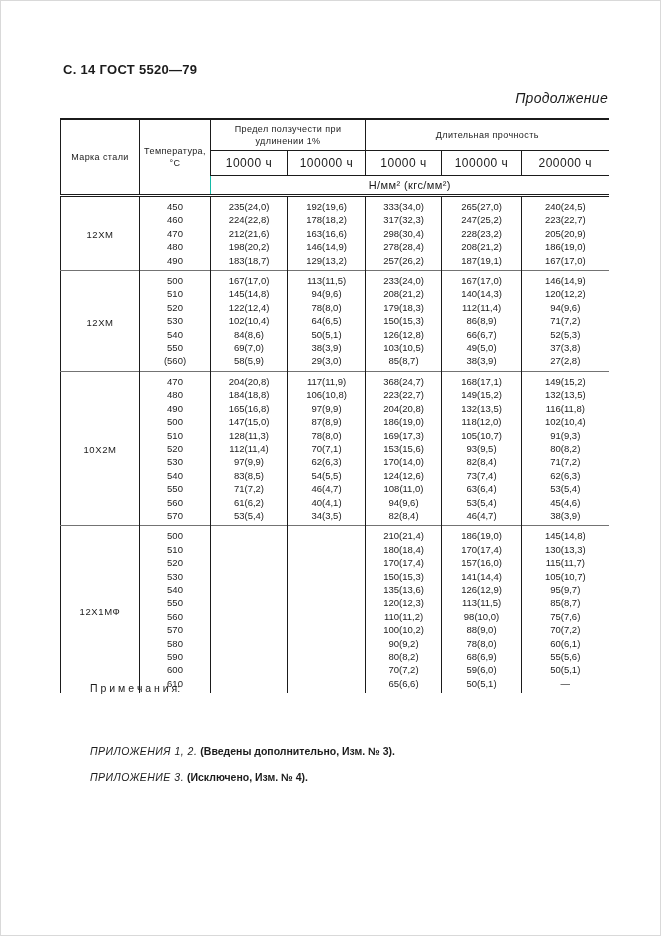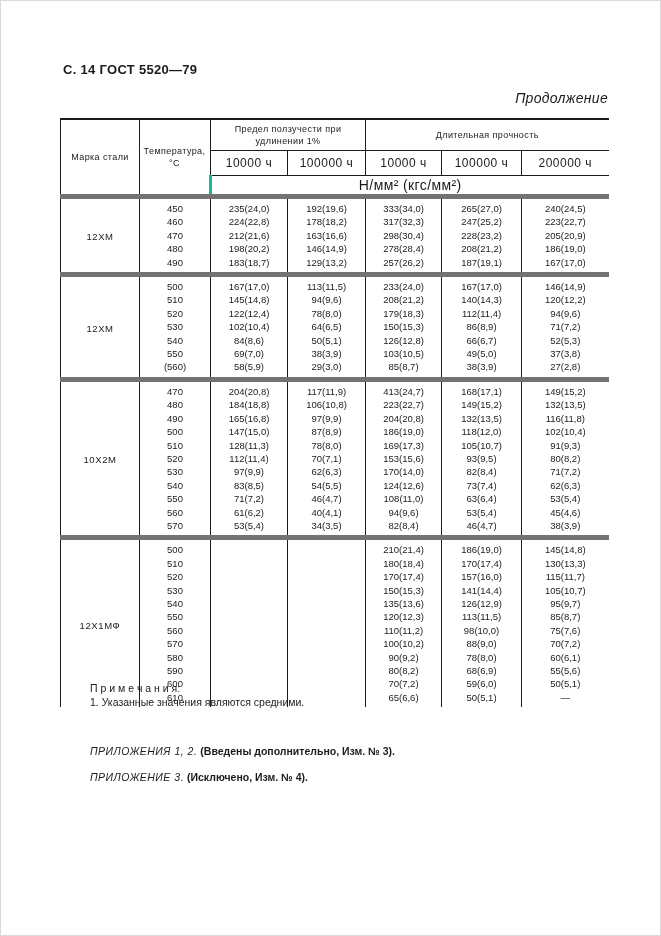--- a/index.html
+++ b/index.html
@@ -32,26 +32,26 @@
     margin:0;padding:0;
     font-weight:normal;
     text-align:center;
     vertical-align:middle;
   }
   
   th.hd-span{ border-bottom:3px double #1b1b1b; font-size:9px; letter-spacing:.4px; line-height:12px;}
   th.hd-temp{ border-left:1px solid #1b1b1b; }
   th.hd-grp{ border-left:1px solid #1b1b1b; border-bottom:1px solid #1b1b1b; font-size:9px; letter-spacing:.4px; line-height:12px; height:30px;}
   th.hd-sub{ border-left:1px solid #1b1b1b; border-bottom:1px solid #1b1b1b; font-size:12px; letter-spacing:.5px; height:24px;}
-  th.hd-units{ border-left:3px solid #14b8a6; border-bottom:3px double #1b1b1b; font-size:14px; letter-spacing:.4px; height:18px;}
+  th.hd-units{ border-left:1px solid #14b8a6; border-bottom:3px double #1b1b1b; font-size:11px; letter-spacing:.4px; height:18px;}
   
   table.gost tbody td{ font-size:9.5px; line-height:13.4px; }
   td.temp, td.val{ border-left:1px solid #1b1b1b; }
   td.grade{ font-size:9.5px; letter-spacing:.6px; }
-  tr.block-first td{ border-top:5px solid #737373; padding-top:3px; }
+  tr.block-first td{ border-top:1px solid #737373; padding-top:3px; }
   tr.block-last td{ padding-bottom:3px; }
   
   .notes{
     position:absolute;left:63px;top:682px;width:546px;
     font-size:10.5px;line-height:13.5px;
   }
   .note-line{ text-indent:27px; text-align:justify; }
   .appendix{
     position:absolute;left:90px;
     font-size:10.5px;
@@ -197,21 +197,21 @@
           <td class="val">29(3,0)</td>
           <td class="val">85(8,7)</td>
           <td class="val">38(3,9)</td>
           <td class="val">27(2,8)</td>
         </tr>
         <tr class="block-first">
           <td rowspan="11" class="grade">10Х2М</td>
           <td class="temp">470</td>
           <td class="val">204(20,8)</td>
           <td class="val">117(11,9)</td>
-          <td class="val">413(24,7)</td>
+          <td class="val">368(24,7)</td>
           <td class="val">168(17,1)</td>
           <td class="val">149(15,2)</td>
         </tr>
         <tr>
           <td class="temp">480</td>
           <td class="val">184(18,8)</td>
           <td class="val">106(10,8)</td>
           <td class="val">223(22,7)</td>
           <td class="val">149(15,2)</td>
           <td class="val">132(13,5)</td>
@@ -383,21 +383,20 @@
           <td class="val"></td>
           <td class="val">65(6,6)</td>
           <td class="val">50(5,1)</td>
           <td class="val">—</td>
         </tr>
       </tbody>
   </table>
 
   <div class="notes">
     <div class="note-line">П р и м е ч а н и я:</div>
-    <div class="note-line">1. Указанные значения являются средними.</div>
   </div>
 
   <div class="appendix app-1">
     <span class="ital">ПРИЛОЖЕНИЯ 1, 2.</span>
     <span class="bld">(Введены дополнительно, Изм. № 3).</span>
   </div>
   <div class="appendix app-2">
     <span class="ital">ПРИЛОЖЕНИЕ 3.</span>
     <span class="bld">(Исключено, Изм. № 4).</span>
   </div>

